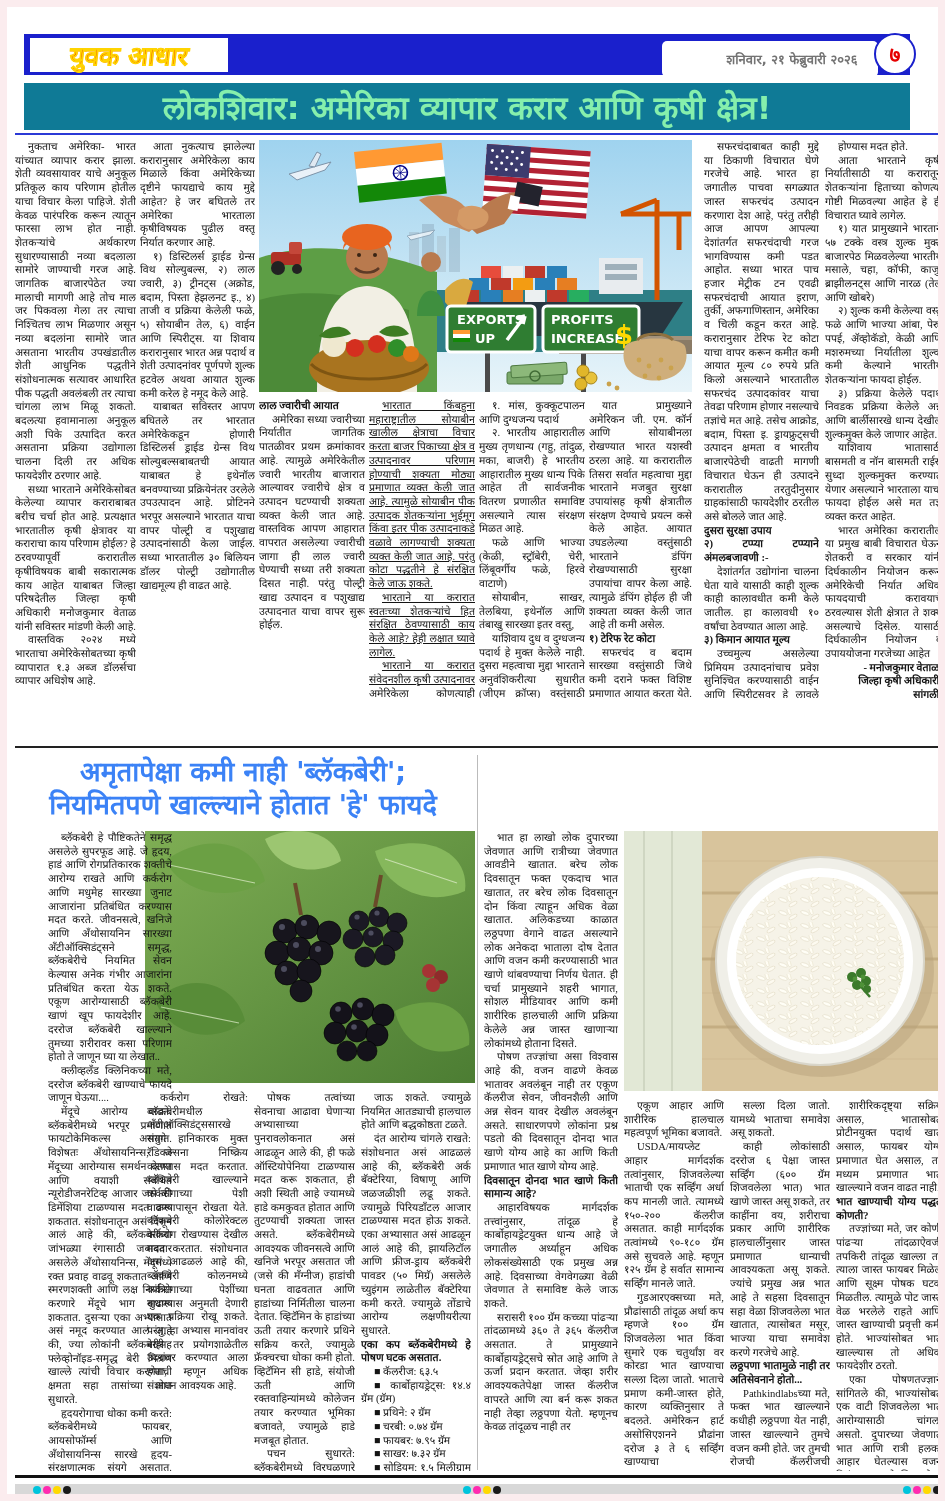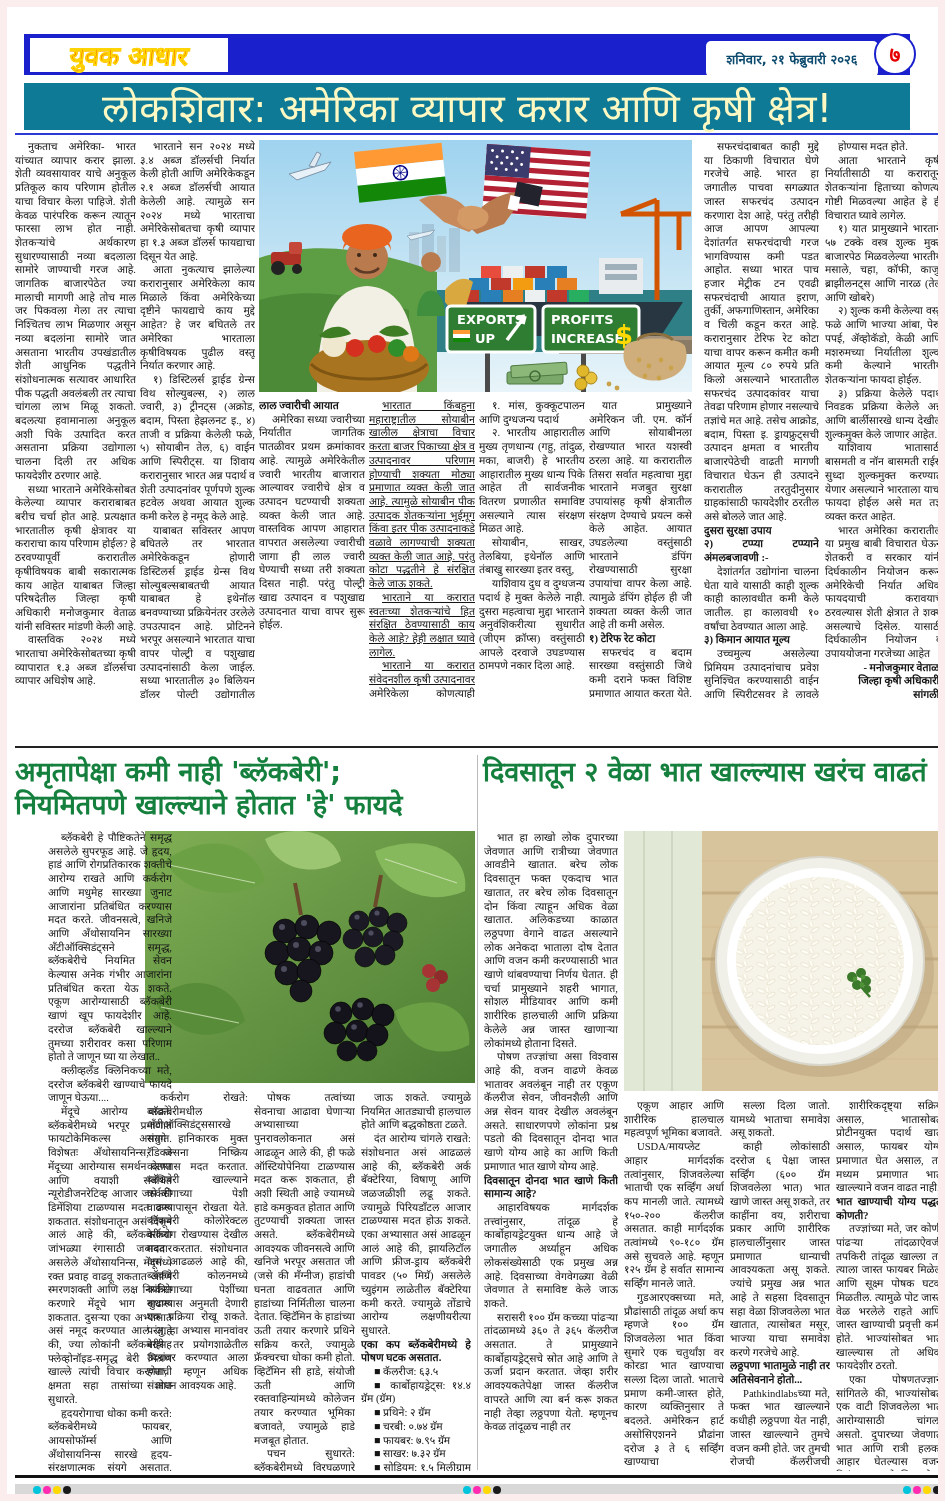--- a/index.html
+++ b/index.html
@@ -7,40 +7,40 @@
         border:7px solid #fbecee;box-sizing:border-box;overflow:hidden;
         font-family:"Liberation Serif",serif;}
   
   .topbar{position:absolute;left:17px;top:27px;width:886px;height:41px;background:#1a20cc;}
   .logo-box{position:absolute;left:6px;top:4px;width:198px;height:34px;background:#ffffff;
             display:flex;align-items:center;justify-content:center;}
   .logo-text{font-family:"DejaVu Sans",sans-serif;font-weight:bold;font-size:26px;color:#e60000;
              -webkit-text-stroke:0.9px #ffd400;transform:skewX(-6deg);white-space:nowrap;}
   .date-box{position:absolute;right:32px;top:7px;width:172px;height:36px;background:#ffffff;border-radius:5px;
             display:flex;align-items:center;justify-content:center;
-            font-family:"DejaVu Sans",sans-serif;font-weight:bold;font-size:13px;color:#0c4a6e;white-space:nowrap;}
+            font-family:"DejaVu Sans",sans-serif;font-weight:bold;font-size:13px;color:#737373;white-space:nowrap;padding-left:44px;}
   .page-circle{position:absolute;right:-6px;top:-1px;width:42px;height:42px;border-radius:50%;background:#ffffff;
                border:2px solid #1a20cc;box-sizing:border-box;display:flex;align-items:center;justify-content:center;
                font-family:"DejaVu Sans",sans-serif;font-weight:bold;font-size:21px;color:#e60000;}
   .headline-bar{position:absolute;left:17px;top:76px;width:886px;height:47px;background:#0f7a96;
                 display:flex;align-items:center;justify-content:center;}
-  .headline-bar span{font-family:"DejaVu Sans",sans-serif;font-weight:normal;font-size:39px;color:#fef9c3;white-space:nowrap;}
+  .headline-bar span{font-family:"DejaVu Sans",sans-serif;font-weight:bold;font-size:32px;color:#86efac;white-space:nowrap;}
   .blue-rule{position:absolute;left:8px;top:126px;width:929px;height:2px;background:#2b39d6;}
   
   .col{position:absolute;overflow:hidden;font-size:10.6px;line-height:13.7px;color:#141414;text-align:justify;}
   .col p{margin:0;text-indent:13px;}
   .col p.bold{font-weight:bold;text-indent:0;}
   .col p.center{text-indent:0;}
   .col p.right{text-align:right;text-indent:0;}
   .img-frame{position:absolute;overflow:hidden;}
   .img-frame svg{display:block;width:100%;height:100%;}
   
   .section-rule{position:absolute;left:8px;top:739px;width:929px;height:2px;background:#222222;}
-  .sub-headline{position:absolute;font-family:"DejaVu Sans",sans-serif;font-weight:bold;color:#15803d;
-                font-size:27px;line-height:33px;}
+  .sub-headline{position:absolute;font-family:"DejaVu Sans",sans-serif;font-weight:bold;color:#3b82f6;
+                text-align:center;font-size:27px;line-height:33px;}
   .v-divider{position:absolute;left:470px;top:748px;width:1px;height:715px;background:#bbbbbb;}
   
   .footer-rule{position:absolute;left:8px;top:1468px;width:929px;height:3px;background:#111111;}
   .footer-strip{position:absolute;left:8px;top:1477px;width:929px;height:12px;background:#d8d8d8;}
   .dotgrp{position:absolute;top:2px;display:flex;gap:2px;}
   .dot{width:8px;height:8px;border-radius:50%;display:inline-block;}
   .dot.c{background:#00c4dc;} .dot.m{background:#ff2bb0;} .dot.y{background:#ffd900;} .dot.k{background:#1a1a1a;}
 </style>
 </head>
 <body>
@@ -237,37 +237,37 @@
       </g>
     </svg>
   </div>
 
   <div class="col" style="left:8px;top:133px;width:121px;height:558px;">
       <p class="para">नुकताच अमेरिका- भारत यांच्यात व्यापार करार झाला. शेती व्यवसायावर याचे अनुकूल प्रतिकूल काय परिणाम होतील याचा विचार केला पाहिजे. शेती केवळ पारंपरिक करून त्यातून फारसा लाभ होत नाही. शेतकऱ्यांचे अर्थकारण सुधारण्यासाठी नव्या बदलाला सामोरे जाण्याची गरज आहे. जागतिक बाजारपेठेत ज्या मालाची मागणी आहे तोच माल जर पिकवला गेला तर त्याचा निश्चितच लाभ मिळणार असून नव्या बदलांना सामोरे जात असताना भारतीय उपखंडातील शेती आधुनिक पद्धतीने संशोधनात्मक सत्यावर आधारित पीक पद्धती अवलंबली तर त्याचा चांगला लाभ मिळू शकतो. बदलत्या हवामानाला अनुकूल अशी पिके उत्पादित करत असताना प्रक्रिया उद्योगाला चालना दिली तर अधिक फायदेशीर ठरणार आहे.</p>
       <p class="para">सध्या भारताने अमेरिकेसोबत केलेल्या व्यापार कराराबाबत बरीच चर्चा होत आहे. प्रत्यक्षात भारतातील कृषी क्षेत्रावर या कराराचा काय परिणाम होईल? हे ठरवण्यापूर्वी करारातील कृषीविषयक बाबी सकारात्मक काय आहेत याबाबत जिल्हा परिषदेतील जिल्हा कृषी अधिकारी मनोजकुमार वेताळ यांनी सविस्तर मांडणी केली आहे.</p>
       <p class="para">वास्तविक २०२४ मध्ये भारताचा अमेरिकेसोबतच्या कृषी व्यापारात १.३ अब्ज डॉलर्सचा व्यापार अधिशेष आहे.</p>
     </div>
   <div class="col" style="left:133px;top:133px;width:115px;height:558px;">
-      <p class="para">भारताने सन २०२४ मध्ये ३.४ अब्ज डॉलर्सची निर्यात केली होती आणि अमेरिकेकडून २.१ अब्ज डॉलर्सची आयात केलेली आहे. त्यामुळे सन २०२४ मध्ये भारताचा अमेरिकेसोबतचा कृषी व्यापार हा १.३ अब्ज डॉलर्स फायद्याचा दिसून येत आहे.</p>
       <p class="para">आता नुकत्याच झालेल्या करारानुसार अमेरिकेला काय मिळाले किंवा अमेरिकेच्या दृष्टीने फायद्याचे काय मुद्दे आहेत? हे जर बघितले तर अमेरिका भारताला कृषीविषयक पुढील वस्तू निर्यात करणार आहे.</p>
       <p class="para">१) डिस्टिलर्स ड्राईड ग्रेन्स विथ सोल्युबल्स, २) लाल ज्वारी, ३) ट्रीनट्स (अक्रोड, बदाम, पिस्ता हेझलनट इ., ४) ताजी व प्रक्रिया केलेली फळे, ५) सोयाबीन तेल, ६) वाईन आणि स्पिरीट्स. या शिवाय करारानुसार भारत अन्न पदार्थ व शेती उत्पादनांवर पूर्णपणे शुल्क हटवेल अथवा आयात शुल्क कमी करेल हे नमूद केले आहे.</p>
       <p class="para">याबाबत सविस्तर आपण बघितले तर भारतात अमेरिकेकडून होणारी डिस्टिलर्स ड्राईड ग्रेन्स विथ सोल्युबल्सबाबतची आयात याबाबत हे इथेनॉल बनवण्याच्या प्रक्रियेनंतर उरलेले उपउत्पादन आहे. प्रोटिनने भरपूर असल्याने भारतात याचा वापर पोल्ट्री व पशुखाद्य उत्पादनांसाठी केला जाईल. सध्या भारतातील ३० बिलियन डॉलर पोल्ट्री उद्योगातील खाद्यमूल्य ही वाढत आहे.</p>
     </div>
   <div class="col" style="left:252px;top:392px;width:106px;height:299px;">
       <p class="para bold center">लाल ज्वारीची आयात</p>
       <p class="para">अमेरिका सध्या ज्वारीच्या निर्यातीत जागतिक पातळीवर प्रथम क्रमांकावर आहे. त्यामुळे अमेरिकेतील ज्वारी भारतीय बाजारात आल्यावर ज्वारीचे क्षेत्र व उत्पादन घटण्याची शक्यता व्यक्त केली जात आहे. वास्तविक आपण आहारात वापरात असलेल्या ज्वारीची जागा ही लाल ज्वारी घेण्याची सध्या तरी शक्यता दिसत नाही. परंतु पोल्ट्री खाद्य उत्पादन व पशुखाद्य उत्पादनात याचा वापर सुरू होईल.</p>
     </div>
   <div class="col" style="left:362px;top:392px;width:106px;height:299px;text-decoration:underline;">
       <p class="para">भारतात किंबहुना महाराष्ट्रातील सोयाबीन खालील क्षेत्राचा विचार करता बाजर पिकाच्या क्षेत्र व उत्पादनावर परिणाम होण्याची शक्यता मोठ्या प्रमाणात व्यक्त केली जात आहे. त्यामुळे सोयाबीन पीक उत्पादक शेतकऱ्यांना भुईमूग किंवा इतर पीक उत्पादनाकडे वळावे लागण्याची शक्यता व्यक्त केली जात आहे. परंतु कोटा पद्धतीने हे संरक्षित केले जाऊ शकते.</p>
       <p class="para">भारताने या करारात स्वतःच्या शेतकऱ्यांचे हित संरक्षित ठेवण्यासाठी काय केले आहे? हेही लक्षात घ्यावे लागेल.</p>
       <p class="para">भारताने या करारात संवेदनशील कृषी उत्पादनावर अमेरिकेला कोणत्याही प्रकारच्या कर सवलती दिलेल्या नाहीत.</p>
     </div>
   <div class="col" style="left:472px;top:392px;width:106px;height:299px;">
       <p class="para">१. मांस, कुक्कूटपालन आणि दुग्धजन्य पदार्थ</p>
       <p class="para">२. भारतीय आहारातील मुख्य तृणधान्य (गहु, तांदुळ, मका, बाजरी) हे भारतीय आहारातील मुख्य धान्य पिके आहेत ती सार्वजनीक वितरण प्रणालीत समाविष्ट असल्याने त्यास संरक्षण मिळत आहे.</p>
+      <p class="para">फळे आणि भाज्या (केळी, स्ट्रॉबेरी, चेरी, लिंबूवर्गीय फळे, हिरवे वाटाणे)</p>
       <p class="para">सोयाबीन, साखर, तेलबिया, इथेनॉल आणि तंबाखु सारख्या इतर वस्तु,</p>
       <p class="para">याशिवाय दुध व दुग्धजन्य पदार्थ हे मुक्त केलेले नाही. दुसरा महत्वाचा मुद्दा भारताने अनुवंशिकरीत्या सुधारीत (जीएम क्रॉप्स) वस्तुंसाठी आपले दरवाजे उघडण्यास ठामपणे नकार दिला आहे.</p>
     </div>
   <div class="col" style="left:582px;top:392px;width:103px;height:299px;">
       <p class="para">यात प्रामुख्याने अमेरिकन जी. एम. कॉर्न आणि सोयाबीनला रोखण्यात भारत यशस्वी ठरला आहे. या करारातील तिसरा सर्वात महत्वाचा मुद्दा भारताने मजबुत सुरक्षा उपायांसह कृषी क्षेत्रातील संरक्षण देण्याचे प्रयत्न कसे केले आहेत. आयात उघडलेल्या वस्तुंसाठी भारताने डंपिंग रोखण्यासाठी सुरक्षा उपायांचा वापर केला आहे. त्यामुळे डंपिंग होईल ही जी शक्यता व्यक्त केली जात आहे ती कमी असेल.</p>
       <p class="para bold center">१) टेरिफ रेट कोटा</p>
       <p class="para">सफरचंद व बदाम सारख्या वस्तुंसाठी जिथे कमी दराने फक्त विशिष्ट प्रमाणात आयात करता येते. सफरचंद आयात ही सध्या याबाबत जास्त चर्चेत आहे. त्यामुळे सफरचंद उत्पादकांमध्ये याबाबत अनेक प्रश्न आहेत.</p>
     </div>
   <div class="col" style="left:697px;top:133px;width:115px;height:558px;">
       <p class="para">सफरचंदाबाबत काही मुद्दे या ठिकाणी विचारात घेणे गरजेचे आहे. भारत हा जगातील पाचवा सगळ्यात जास्त सफरचंद उत्पादन करणारा देश आहे, परंतु तरीही आज आपण आपल्या देशांतर्गत सफरचंदाची गरज भागविण्यास कमी पडत आहोत. सध्या भारत पाच हजार मेट्रीक टन एवढी सफरचंदाची आयात इराण, तुर्की, अफगाणिस्तान, अमेरिका व चिली कडून करत आहे. करारानुसार टेरिफ रेट कोटा याचा वापर करून कमीत कमी आयात मूल्य ८० रुपये प्रति किलो असल्याने भारतातील सफरचंद उत्पादकांवर याचा तेवढा परिणाम होणार नसल्याचे तज्ञांचे मत आहे. तसेच आक्रोड, बदाम, पिस्ता इ. ड्रायफ्रुट्सची उत्पादन क्षमता व भारतीय बाजारपेठेची वाढती मागणी विचारात घेऊन ही उत्पादने करारातील तरतुदीनुसार ग्राहकांसाठी फायदेशीर ठरतील असे बोलले जात आहे.</p>
@@ -399,21 +399,20 @@
       <p class="para">■ कॅलरीज: ६३.५</p>
       <p class="para">■ कार्बोहायड्रेट्स: १४.४ ग्रॅम (ग्रॅम)</p>
       <p class="para">■ प्रथिने: २ ग्रॅम</p>
       <p class="para">■ चरबी: ०.७४ ग्रॅम</p>
       <p class="para">■ फायबर: ७.९५ ग्रॅम</p>
       <p class="para">■ साखर: ७.३२ ग्रॅम</p>
       <p class="para">■ सोडियम: १.५ मिलीग्राम (मिग्रॅ)</p>
     </div>
 
   <div class="sub-headline" style="left:476px;top:748px;width:460px;">
-    <div>दिवसातून २ वेळा भात खाल्ल्यास खरंच वाढतं</div>
   </div>
 
   <div class="img-frame" style="left:617px;top:824px;width:318px;height:260px;">
     <svg viewBox="0 0 318 260" preserveAspectRatio="none">
       <defs>
         <pattern id="grains" width="22" height="13" patternUnits="userSpaceOnUse">
           <ellipse cx="5" cy="4" rx="4.6" ry="1.8" fill="#fffef6" stroke="#ddd5bd" stroke-width="0.5" transform="rotate(20 5 4)"></ellipse>
           <ellipse cx="15" cy="8" rx="4.6" ry="1.8" fill="#fdfaf0" stroke="#ddd5bd" stroke-width="0.5" transform="rotate(-30 15 8)"></ellipse>
           <ellipse cx="11" cy="2" rx="4.2" ry="1.6" fill="#fffdf4" stroke="#e3dcc6" stroke-width="0.5" transform="rotate(70 11 2)"></ellipse>
         </pattern>

